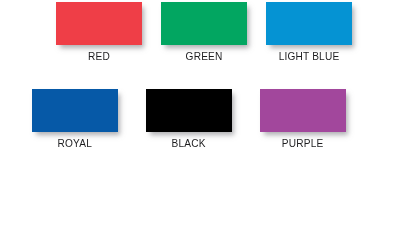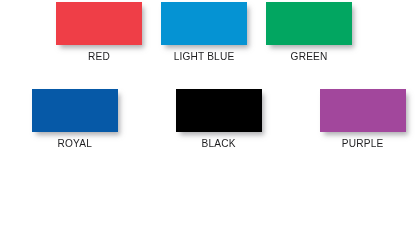--- a/index.html
+++ b/index.html
@@ -32,21 +32,21 @@
   #row-top    { top: 2px;  padding-left: 56px; }
   #row-bottom { top: 89px; padding-left: 8px; }
 
   .swatch-cell {
     display: flex;
     flex-direction: column;
     align-items: center;
   }
 
   #row-top .swatch-cell    { margin-right: 19px; }
-  #row-bottom .swatch-cell { margin-right: 34px; padding-left: 24px; }
+  #row-bottom .swatch-cell { margin-right: 4px; padding-left: 24px; }
 
   .swatch-chip {
     width: 86px;
     height: 43px;
     box-shadow: 3px 4px 5px -1px rgba(110,110,115,0.55);
     box-sizing: border-box;
   }
 
   .swatch-chip.outlined {
     border: 1px solid #4a4a4f;
@@ -71,27 +71,27 @@
 <div id="swatch-board">
 
   <div class="swatch-row" id="row-top">
 
     <div class="swatch-cell">
       <div class="swatch-chip" style="background-color: rgb(239, 62, 71);"></div>
       <div class="swatch-label">RED</div>
     </div>
 
     <div class="swatch-cell">
-      <div class="swatch-chip" style="background-color: rgb(5, 147, 211);"></div>
-      <div class="swatch-label">LIGHT BLUE</div>
+      <div class="swatch-chip" style="background-color: rgb(2, 166, 97);"></div>
+      <div class="swatch-label">GREEN</div>
     </div>
 
     <div class="swatch-cell">
-      <div class="swatch-chip" style="background-color: rgb(2, 166, 97);"></div>
-      <div class="swatch-label">GREEN</div>
+      <div class="swatch-chip" style="background-color: rgb(5, 147, 211);"></div>
+      <div class="swatch-label">LIGHT BLUE</div>
     </div>
 
   </div>
 
   <div class="swatch-row" id="row-bottom">
 
     <div class="swatch-cell">
       <div class="swatch-chip" style="background-color: rgb(6, 89, 167);"></div>
       <div class="swatch-label">ROYAL</div>
     </div>

